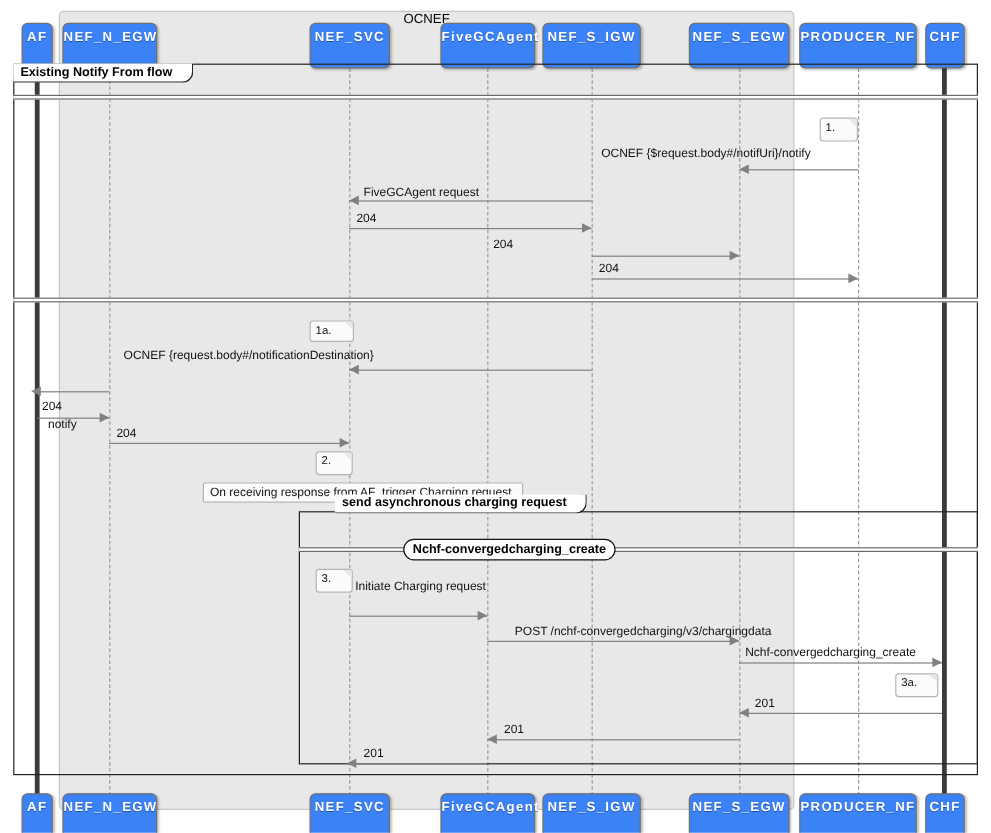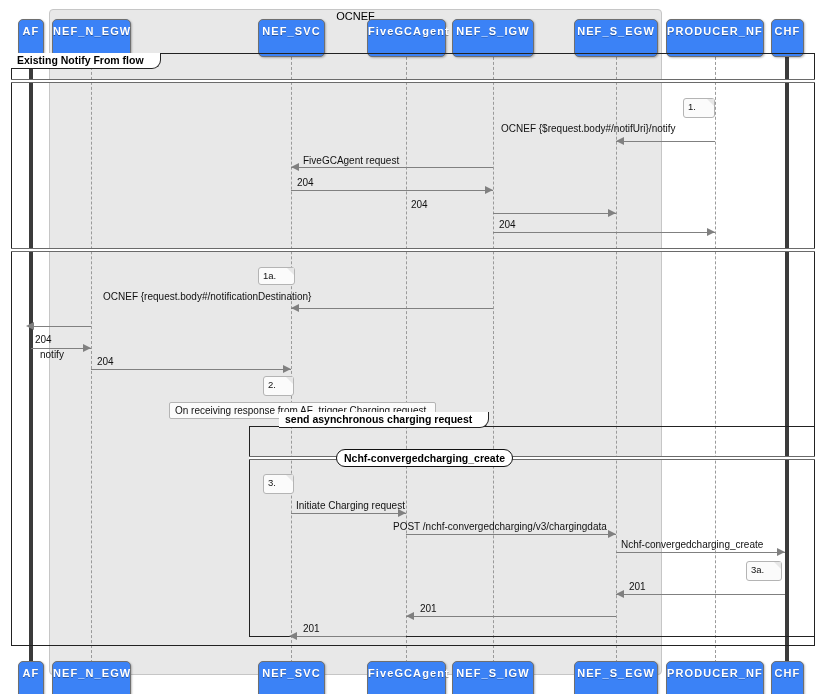--- a/index.html
+++ b/index.html
@@ -261,25 +261,25 @@
   <div class="divider" style="left:249px;top:456px;width:566px;"></div>
   <div class="divlabel" style="left:336px;top:449px;">Nchf-convergedcharging_create</div>
 
   <div class="note" style="left:263px;top:474px;width:31px;height:20px;">
     <span>3.</span>
     <span class="dogear"></span>
   </div>
 
   <div class="msgline" style="left:291px;top:513px;width:115px;"></div>
   <div class="arrowR" style="left:398px;top:509px;"></div>
-  <div class="msgtext" style="left:296px;top:500px;">Initiate Charging request</div>
+  <div class="msgtext" style="left:296px;top:484px;">Initiate Charging request</div>
 
   <div class="msgline" style="left:406px;top:534px;width:210px;"></div>
   <div class="arrowR" style="left:608px;top:530px;"></div>
-  <div class="msgtext" style="left:393px;top:521px;">POST /nchf-convergedcharging/v3/chargingdata</div>
+  <div class="msgtext" style="left:429px;top:521px;">POST /nchf-convergedcharging/v3/chargingdata</div>
 
   <div class="msgline" style="left:616px;top:552px;width:169px;"></div>
   <div class="arrowR" style="left:777px;top:548px;"></div>
   <div class="msgtext" style="left:621px;top:539px;">Nchf-convergedcharging_create</div>
 
   <div class="note" style="left:746px;top:561px;width:36px;height:20px;">
     <span>3a.</span>
     <span class="dogear"></span>
   </div>
 

